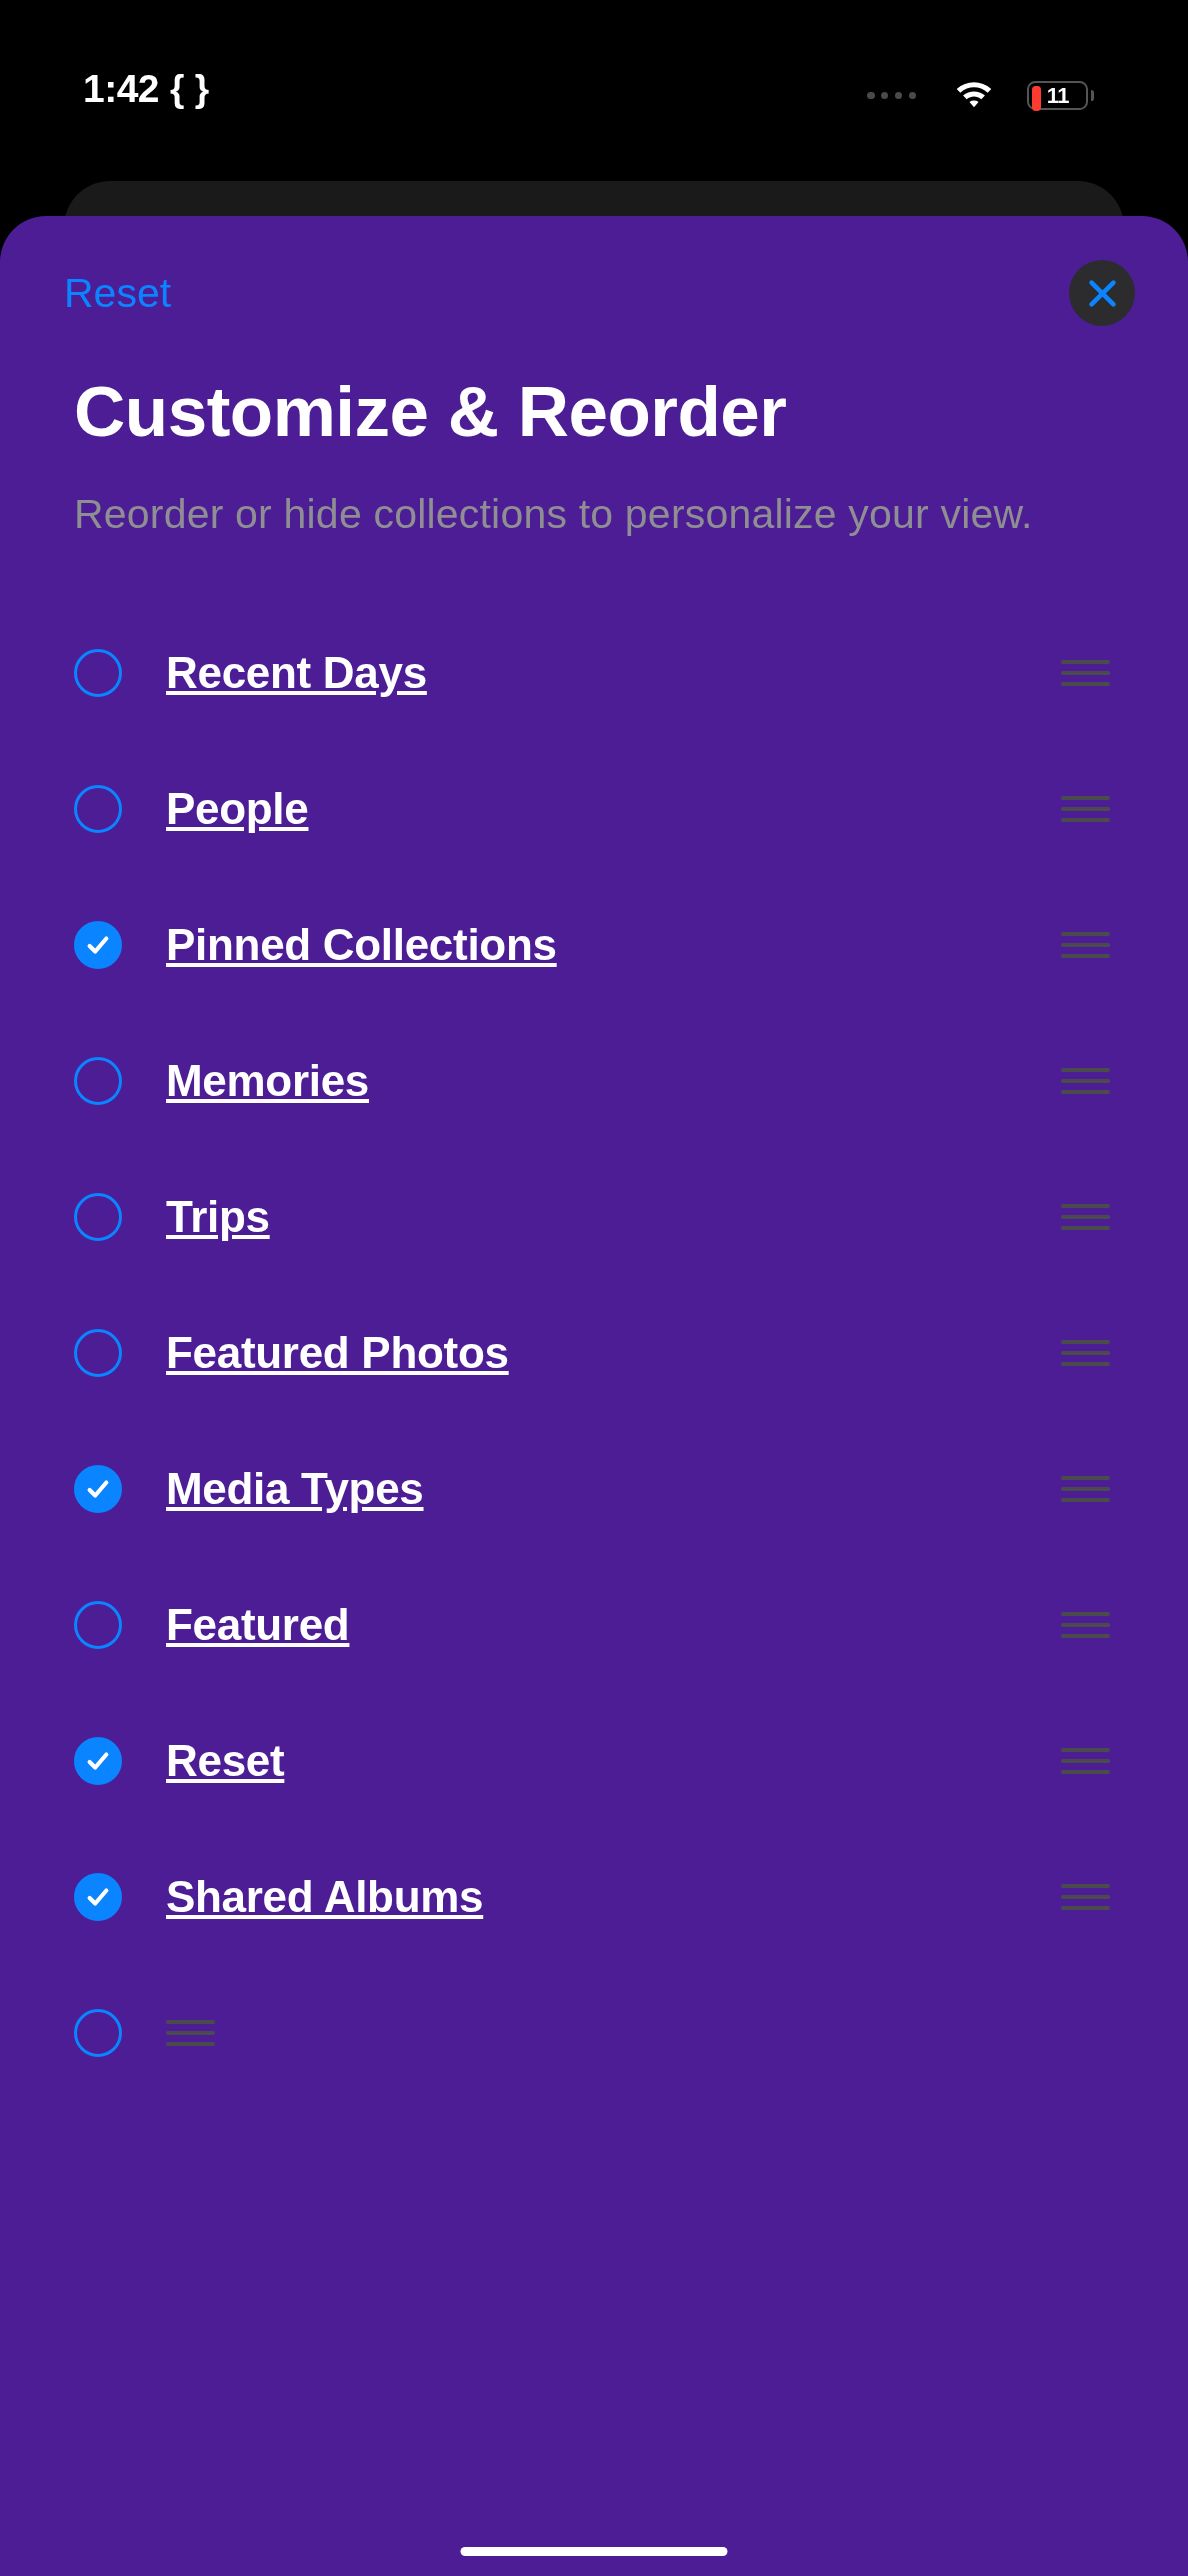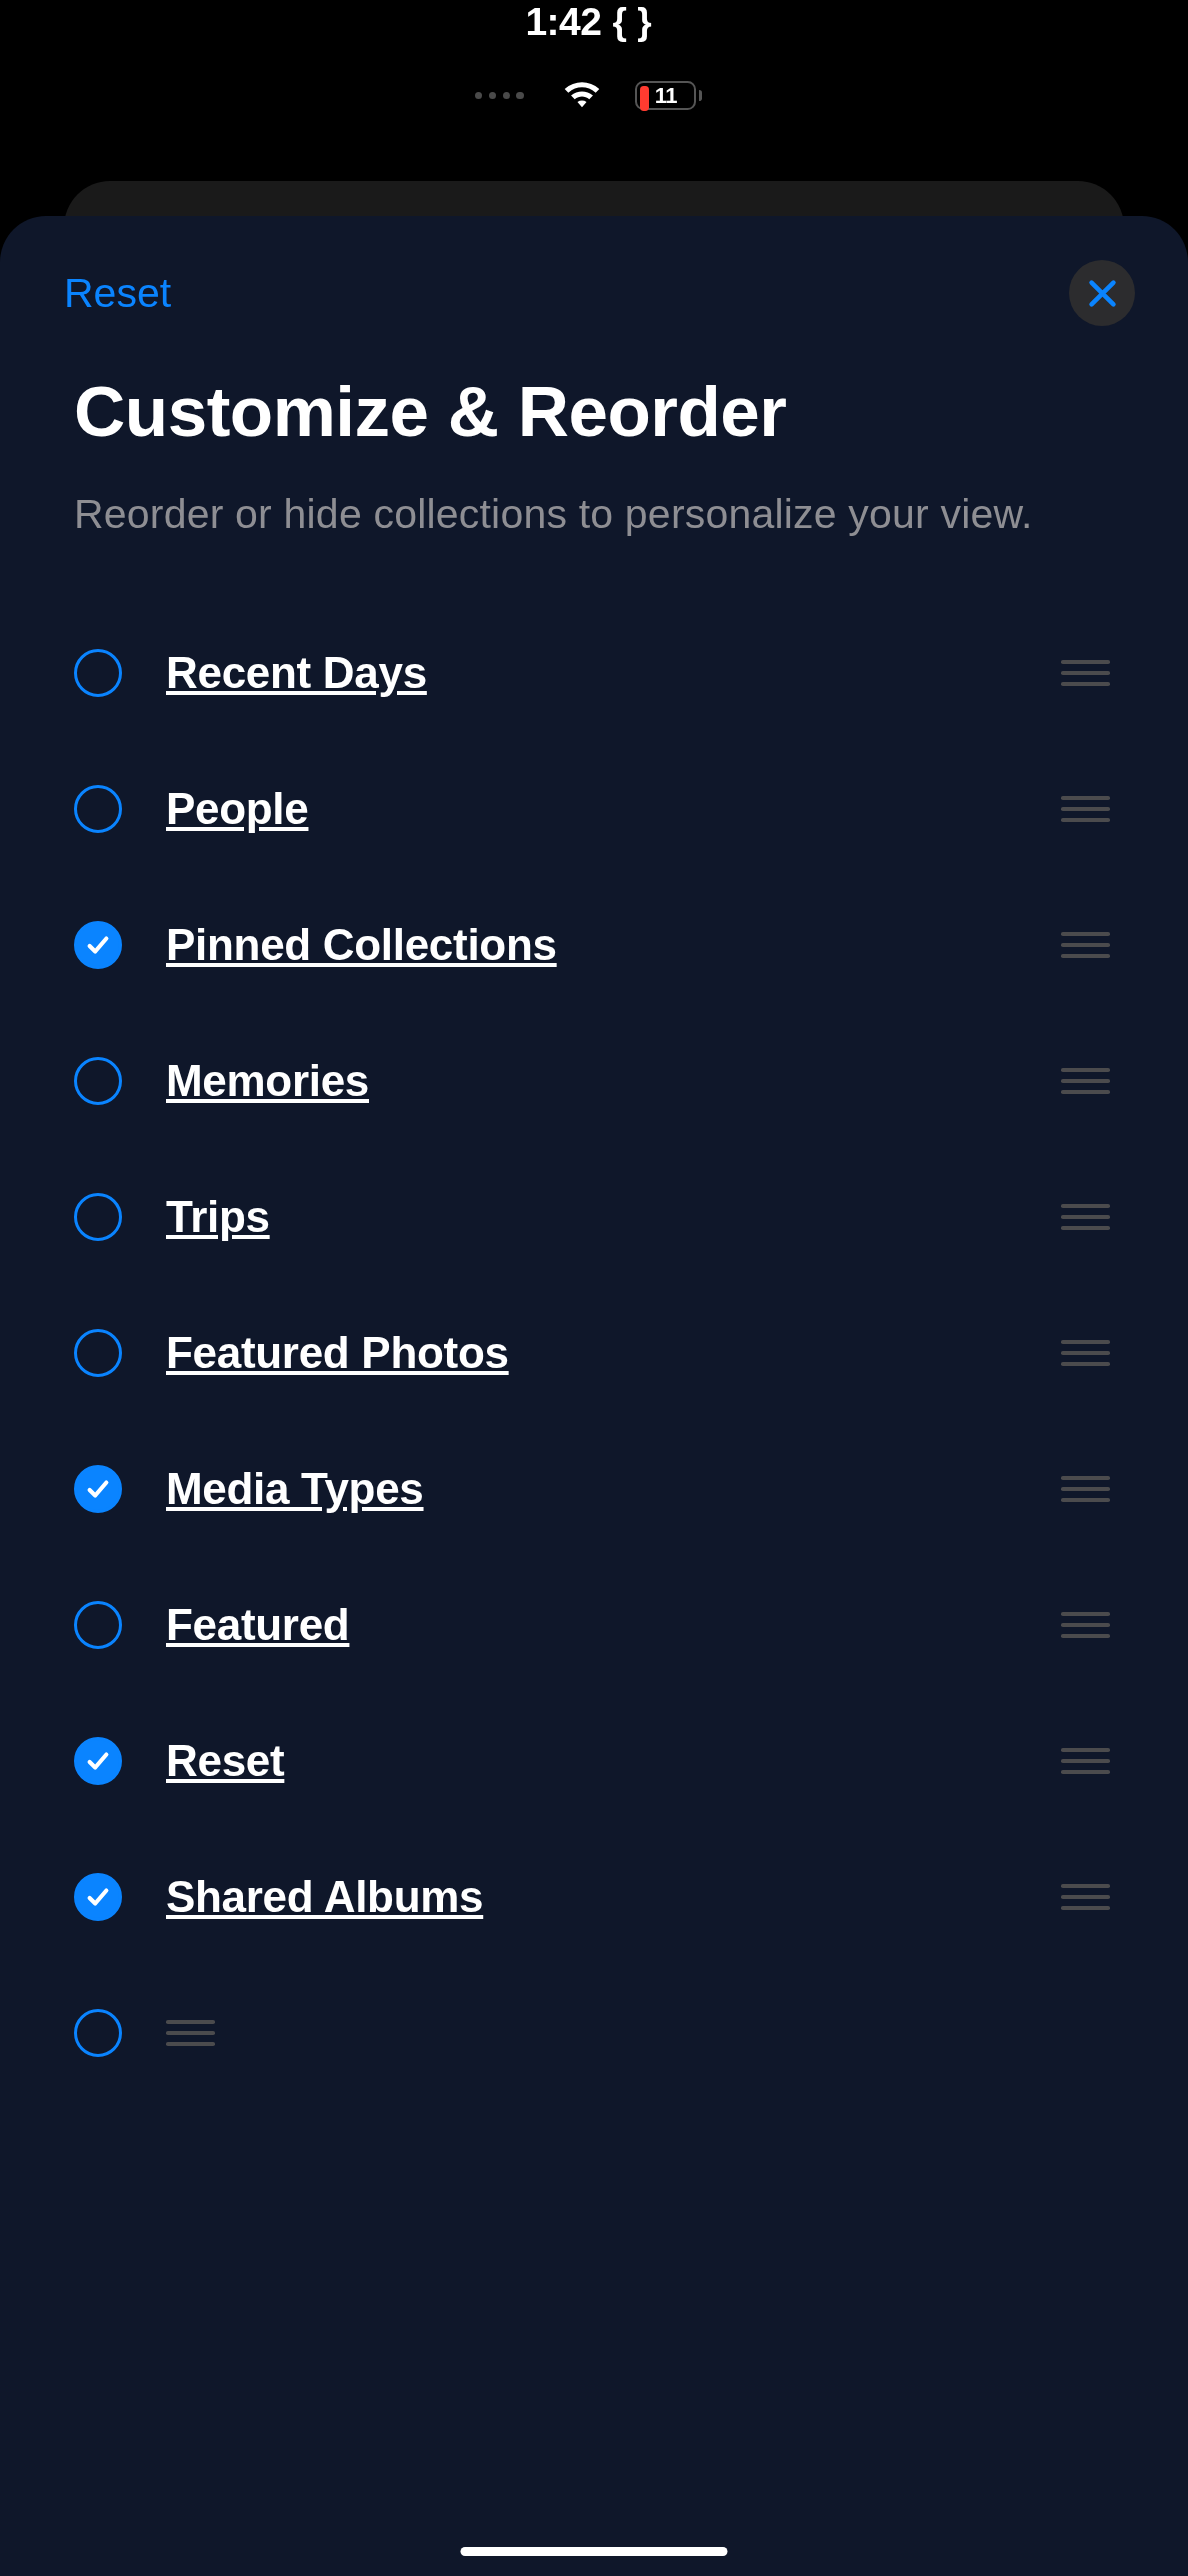--- a/index.html
+++ b/index.html
@@ -15,26 +15,25 @@
       font-family: -apple-system, "SF Pro Display", "SF Pro Text", "Helvetica Neue", Helvetica, Arial, sans-serif;
       color: #fff;
       overflow: hidden;
       position: relative;
     }
 
     
     .status-bar {
       height: 111px;
       display: flex;
-      align-items: center;
+      align-items: flex-end;
       justify-content: space-between;
       padding: 0 94px 0 83px;
       font-size: 39px;
       font-weight: 600;
-      flex-direction: column;
     }
     .status-left {
       display: flex;
       align-items: center;
       gap: 11px;
     }
     .status-time {
       letter-spacing: -0.5px;
     }
     .status-braces {
@@ -113,21 +112,21 @@
       border-radius: 46px 46px 0 0;
     }
 
     
     .sheet {
       position: absolute;
       top: 216px;
       left: 0;
       right: 0;
       bottom: 0;
-      background: #0f172a;
+      background: #4c1d95;
       border-radius: 46px 46px 0 0;
       padding: 44px 0 0 0;
     }
 
     .sheet-header {
       display: flex;
       align-items: center;
       justify-content: space-between;
       padding: 0 53px 0 64px;
       height: 66px;

